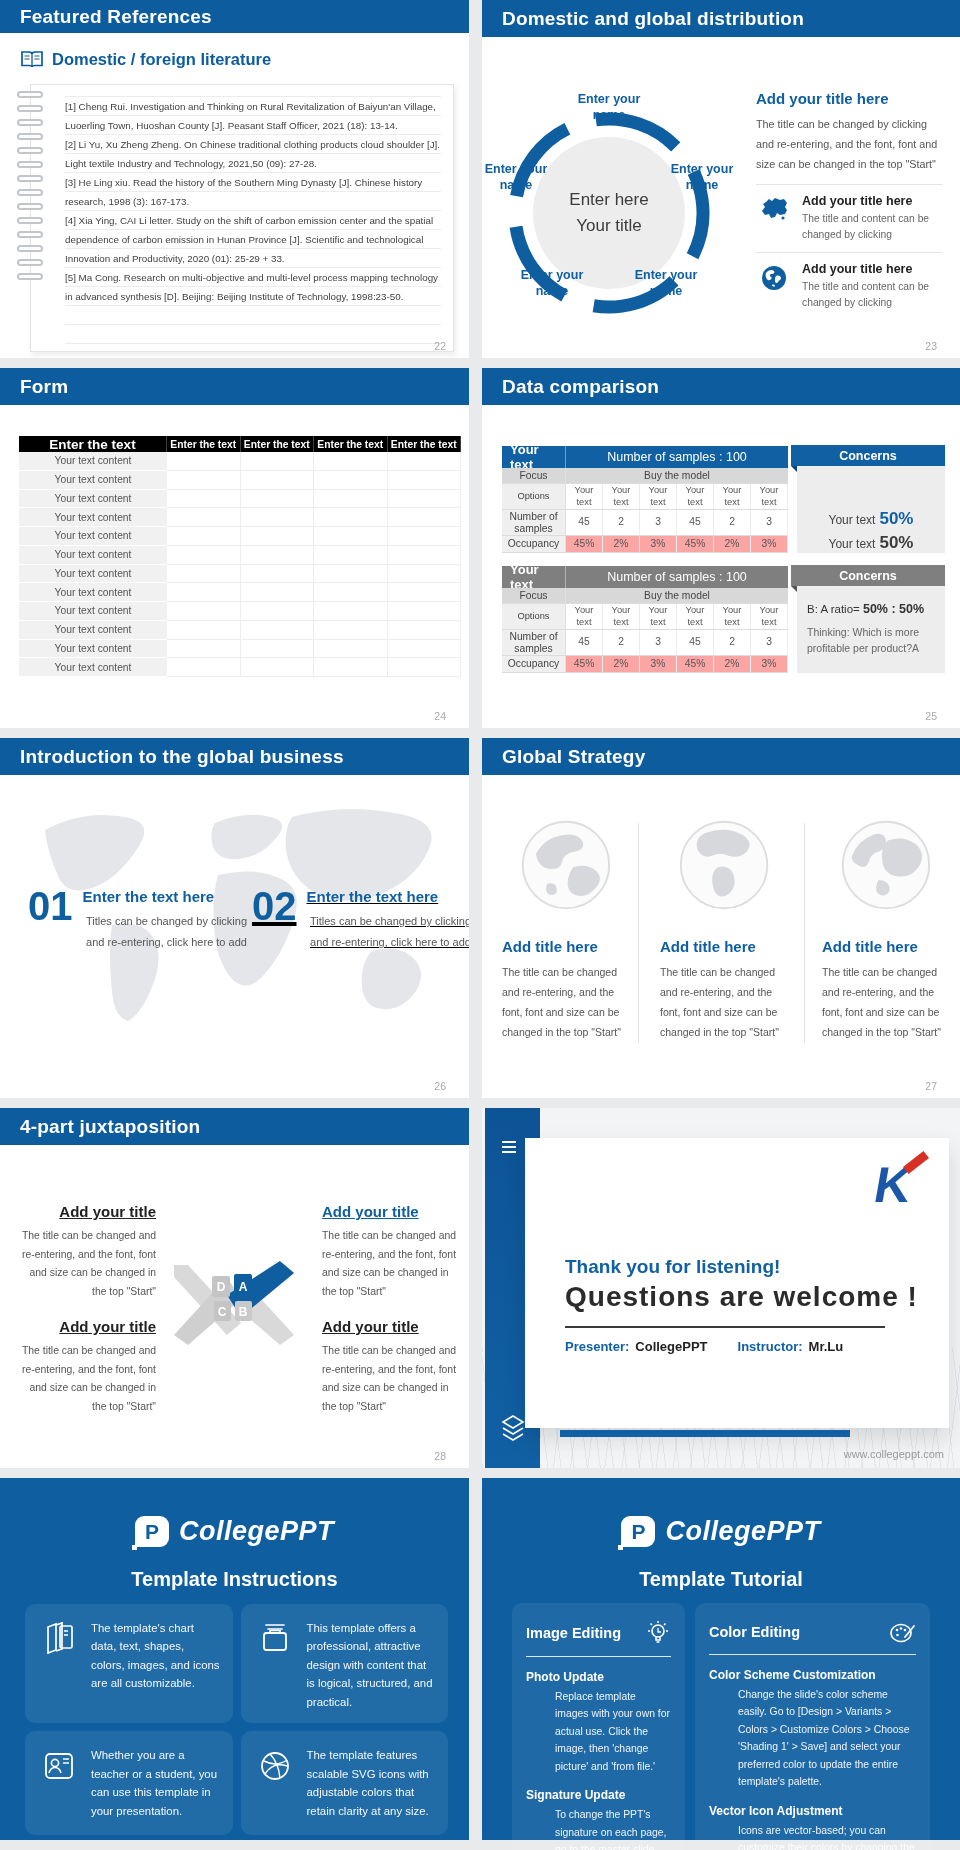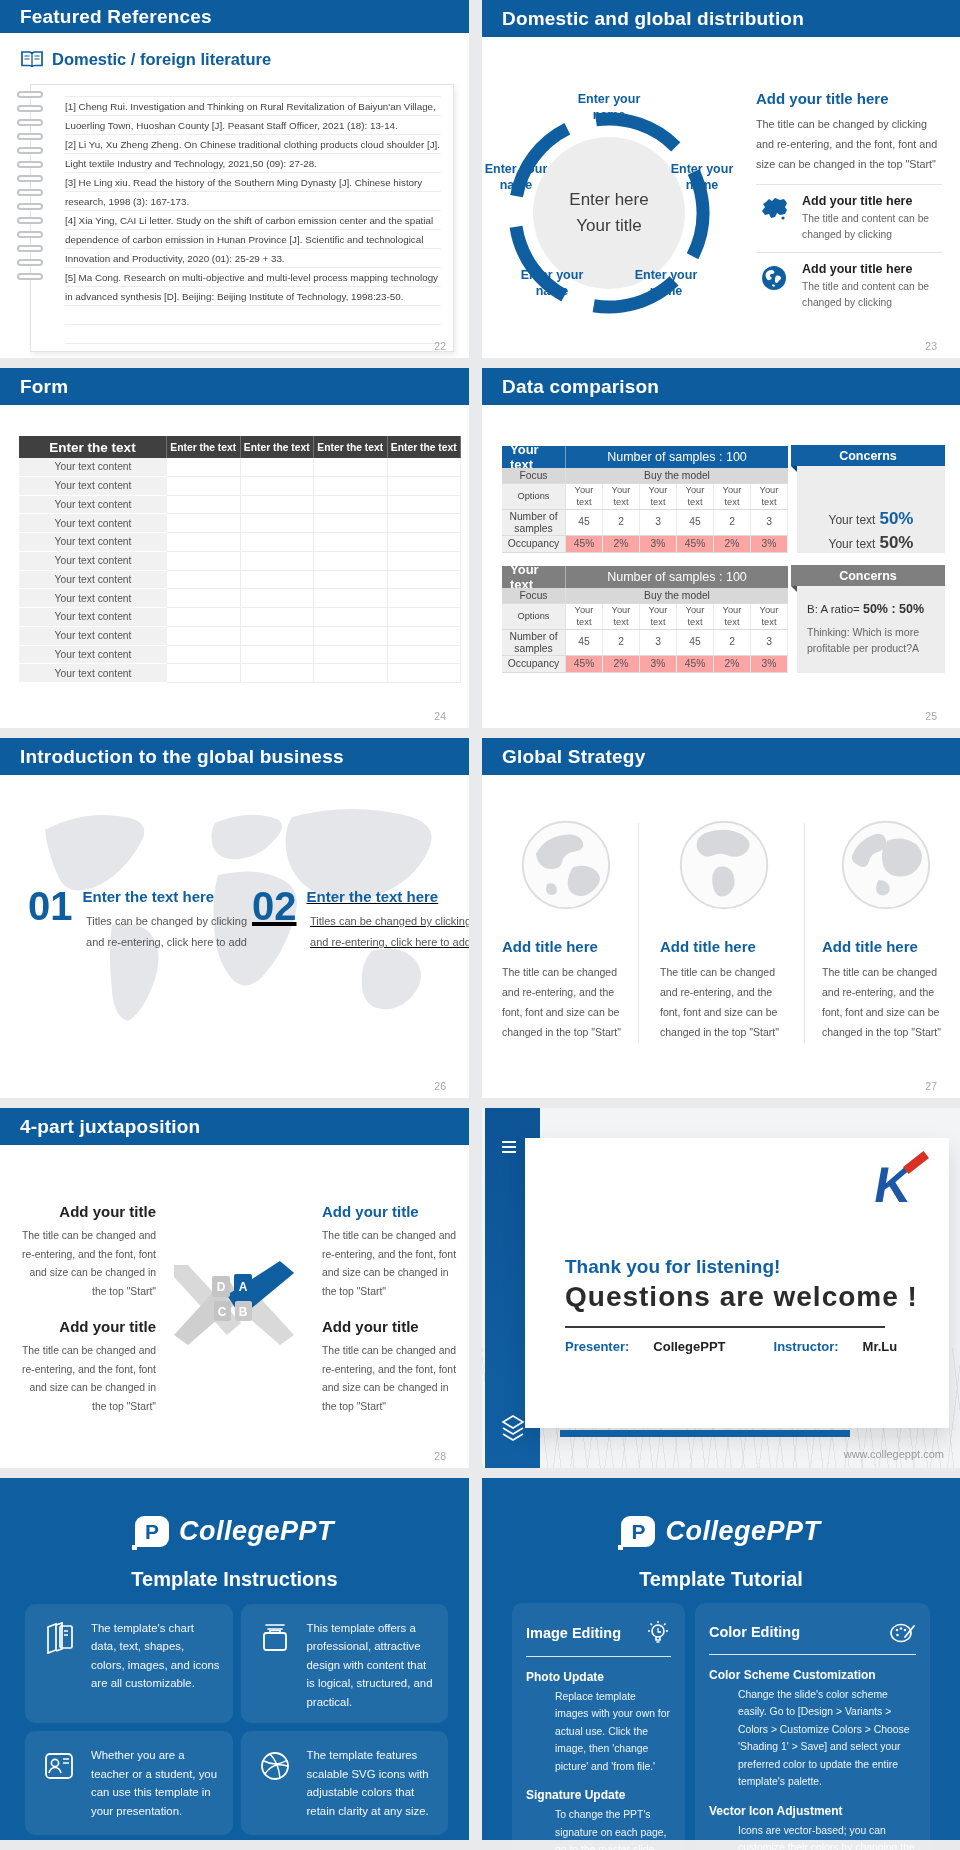--- a/index.html
+++ b/index.html
@@ -37,21 +37,21 @@
   .d23-right { position:absolute; left:274px; top:90px; width:186px; }
   .d23-title { color:#0f5fa0; font-weight:bold; font-size:15px; margin-bottom:8px; }
   .d23-body { color:#555; font-size:10.8px; line-height:1.85; }
   .d23-row { display:flex; gap:10px; padding-top:9px; margin-top:9px; border-top:1px solid #e4e4e4; }
   .d23-row .ic { flex:0 0 36px; display:flex; align-items:flex-start; justify-content:center; padding-top:2px; }
   .d23-row h4 { font-size:12.5px; color:#222; margin-bottom:3px; }
   .d23-row p { font-size:10.3px; color:#666; line-height:1.55; }
 
   
   .ftable { position:absolute; left:19px; top:68px; width:442px; }
-  .fhead { display:grid; grid-template-columns:148px repeat(4,73.5px); background:#404040; height:22px; }
+  .fhead { display:grid; grid-template-columns:148px repeat(4,73.5px); background:#000000; height:16px; }
   .fhead div { color:#fff; font-weight:bold; display:flex; align-items:center; justify-content:center;
                font-size:10.3px; border-right:1px solid rgba(255,255,255,.25); }
   .fhead div:first-child { font-size:13.5px; }
   .frow { display:grid; grid-template-columns:148px repeat(4,73.5px); height:18.75px; }
   .fc1 { background:#f1f1f1; color:#555; font-size:10.3px; display:flex; align-items:center; justify-content:center;
          border-bottom:1px solid #fff; }
   .fc { background:#fff; border-bottom:1px solid #ededed; border-right:1px solid #ededed; }
   .frow .fc:first-of-type { border-left:1px solid #ededed; }
 
   
@@ -99,21 +99,21 @@
 
   
   .gs-col { position:absolute; width:128px; text-align:left; }
   .gs-col svg { display:block; margin:0 auto; }
   .gs-title { color:#0f5fa0; font-weight:bold; font-size:15px; margin:26px 0 8px 0; }
   .gs-body { color:#555; font-size:10.5px; line-height:1.9; }
   .vdiv { position:absolute; top:85px; height:220px; width:1px; background:#e5e5e5; }
 
   
   .jx { position:absolute; width:140px; }
-  .jx h4 { font-size:15px; color:#222; margin-bottom:7px; }
+  .jx h4 { font-size:15px; color:#222; margin-bottom:7px;text-decoration:underline; }
   .jx.blue h4 { color:#0f5fa0; }
   .jx p { font-size:10.4px; color:#555; line-height:1.8; }
   .jx.r { text-align:right; } .jx.l { text-align:left; }
   .jxg { position:absolute; left:168px; top:148px; }
   .tab { font-size:12px; font-weight:bold; fill:#fff; }
 
   
   .thx { background:#f3f4f6; }
   .thx-bg { position:absolute; left:0; right:0; bottom:0; height:120px;
             background:
@@ -127,21 +127,21 @@
   .thx-card { position:absolute; left:43px; top:30px; width:424px; height:290px; background:#fff;
               box-shadow:0 10px 22px rgba(0,0,0,.13); }
   .klogo { position:absolute; right:22px; top:18px; width:52px; height:56px; }
   .klogo span { position:absolute; left:0; top:0; font-size:50px; font-weight:bold; color:#1b57a6;
                 transform:skewX(-10deg); }
   .kred { position:absolute; right:-2px; top:2px; width:26px; height:9px; background:#d93025;
           transform:rotate(-38deg); }
   .thx-line1 { position:absolute; left:40px; top:118px; color:#1160a3; font-weight:bold; font-size:19px; }
   .thx-line2 { position:absolute; left:40px; top:143px; color:#2b2b2b; font-weight:bold; font-size:28px; letter-spacing:1px; }
   .thx-rule { position:absolute; left:40px; top:188px; width:320px; height:2px; background:#3a3a3a; }
-  .thx-pres { position:absolute; left:40px; top:201px; font-size:13px; display:flex; gap:24px; }
+  .thx-pres { position:absolute; left:40px; top:201px; font-size:13px; display:flex; gap:6px; }
   .thx-pres .lbl { color:#1160a3; font-weight:bold; }
   .thx-pres .val { color:#222; font-weight:bold; margin-right:24px; }
   .thx-strip { position:absolute; left:78px; top:322px; width:290px; height:7px; background:#1160a3; }
   .thx-site { position:absolute; right:16px; bottom:8px; color:#9a9a9a; font-size:11px; }
 
   
   .panel { position:absolute; background:#0f5fa0; color:#fff; }
   .brand { position:absolute; top:38px; left:0; right:0; display:flex; justify-content:center; align-items:center; gap:10px; }
   .brand-badge { width:34px; height:31px; background:#fff; border-radius:9px 9px 9px 2px; position:relative;
                  display:flex; align-items:center; justify-content:center; color:#0f5fa0; font-weight:bold; font-size:21px; }

